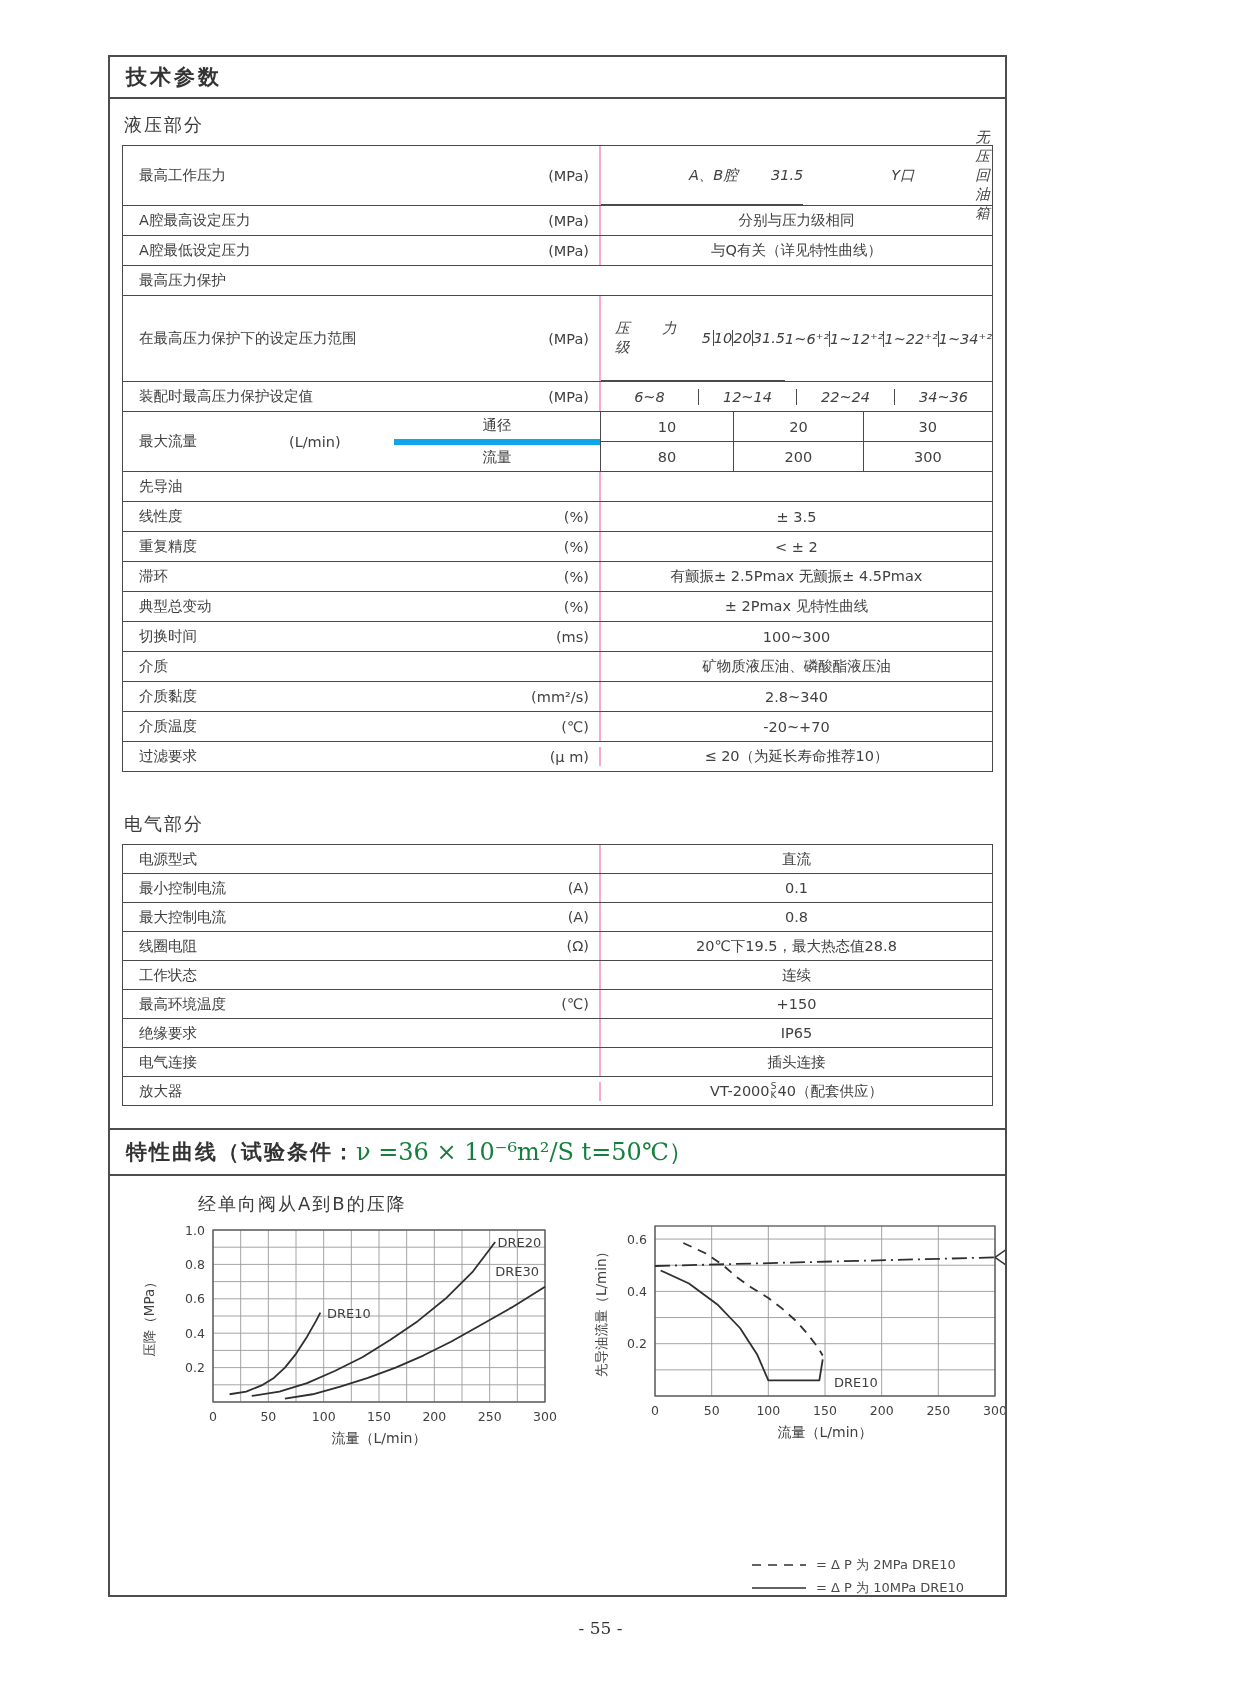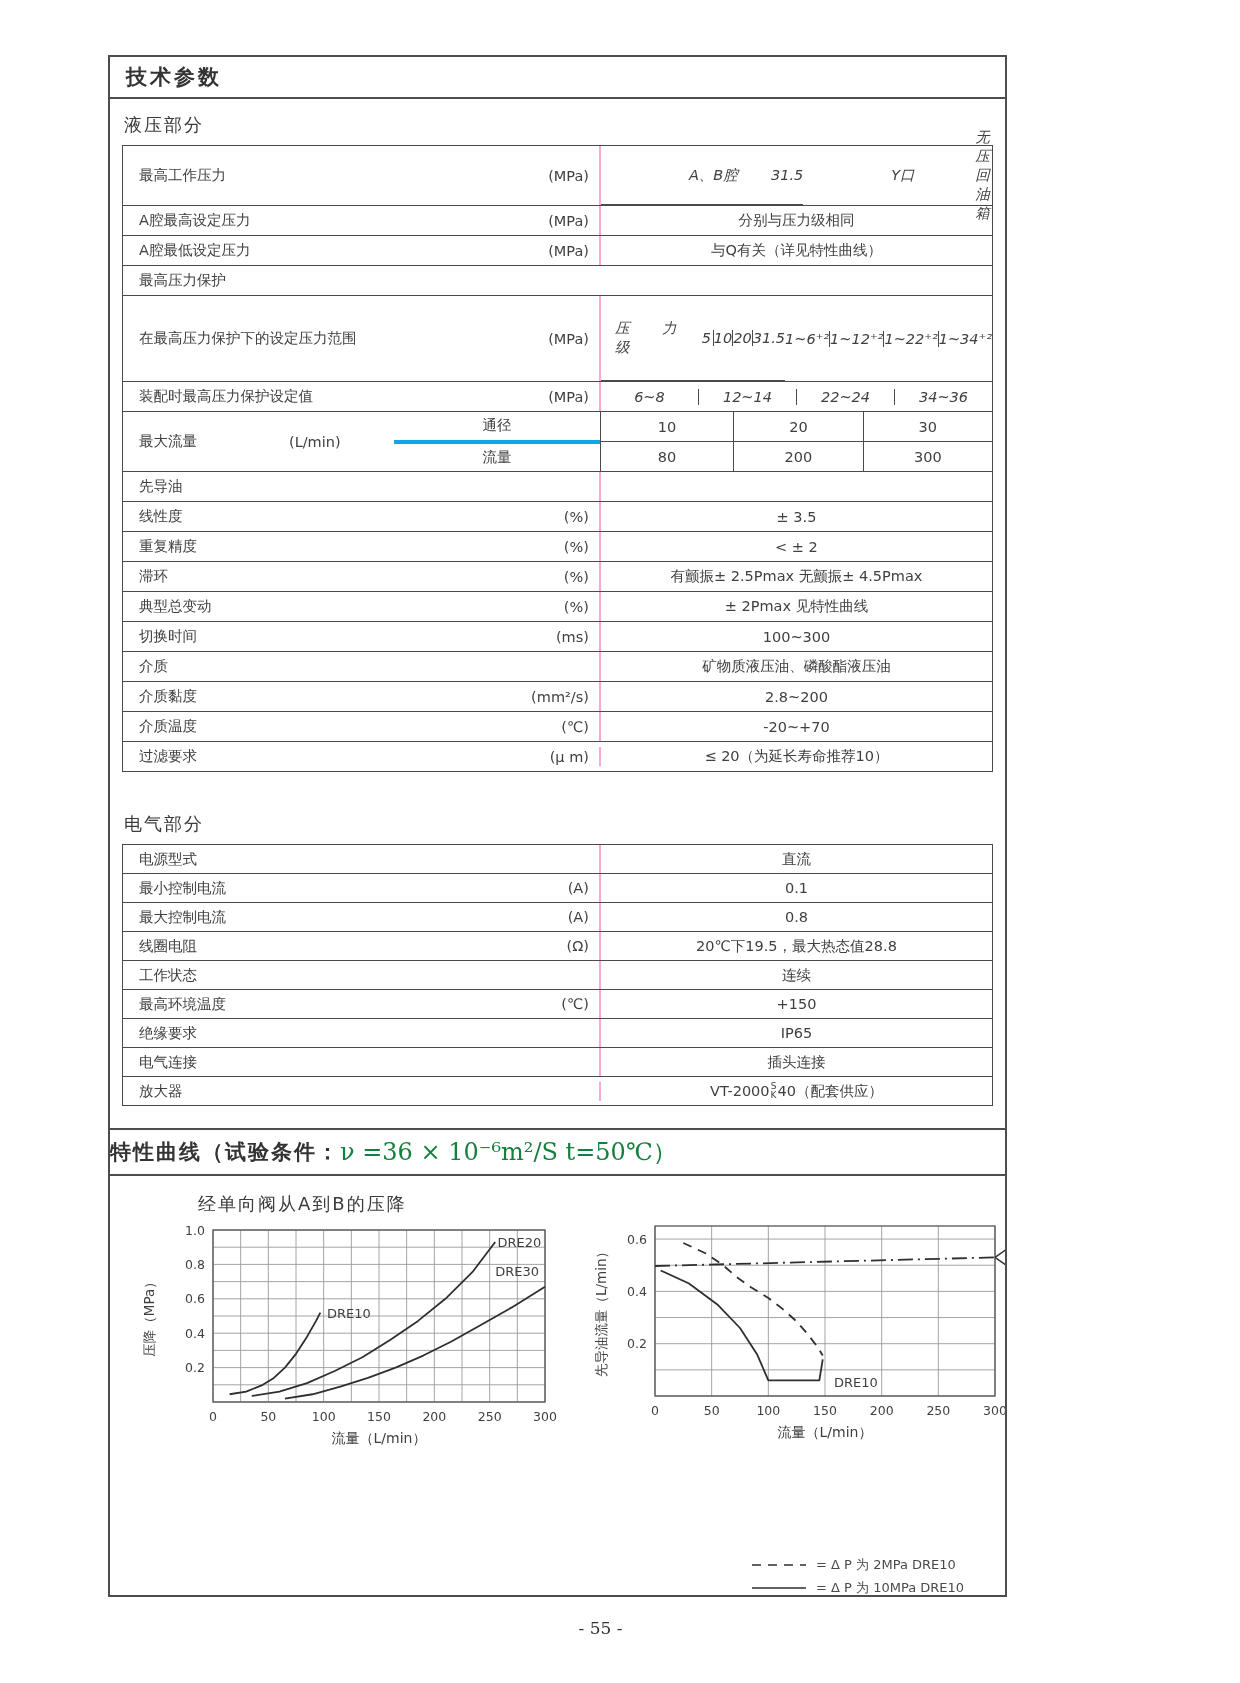--- a/index.html
+++ b/index.html
@@ -28,32 +28,32 @@
   .hdrrow{justify-content:center;letter-spacing:14px;padding-left:14px;}
   .qrow{display:flex;}
   .q{flex:1;border-right:1px solid #4a4a4a;display:flex;align-items:center;justify-content:center;}
   .q:last-child{border-right:none;}
   .flowlbl{width:55%;border-right:1px solid #4a4a4a;display:flex;align-items:stretch;
            padding-left:16px;box-sizing:border-box;}
   .flowname{display:flex;align-items:center;width:150px;}
   .flowunit{display:flex;align-items:center;width:105px;}
   .flowsub{flex:1;display:flex;flex-direction:column;}
   .fs{flex:1;display:flex;align-items:center;justify-content:center;}
-  .fs.bb{border-bottom:4px solid #0ea5e9;text-align:right;}
+  .fs.bb{border-bottom:6px solid #0ea5e9;text-align:right;}
   .flowval{flex:1;display:flex;padding:0;}
   .fcol{display:flex;flex-direction:column;border-right:1px solid #4a4a4a;}
   .fcol:last-child{border-right:none;}
   .fcol .fc{flex:1;display:flex;align-items:center;justify-content:center;}
   .fcol .fc:first-child{border-bottom:1px solid #4a4a4a;}
   .fc1{width:34%;}.fc2{width:33%;}.fc3{width:33%;}
   .ele .tr{min-height:28px;}
   .stack{display:inline-flex;flex-direction:column;font-size:9px;line-height:9px;
          vertical-align:-5px;margin:0 1px;}
   .h2{border-top:2px solid #4d4d4d;border-bottom:2px solid #4d4d4d;height:44px;
-      display:flex;align-items:center;padding-left:0;margin-top:22px;}
+      display:flex;align-items:center;padding-left:16px;margin-top:22px;}
   .h2 .cn{font-size:21px;font-weight:bold;letter-spacing:2px;color:#333;}
   .h2 .formula{font-size:24px;font-family:"DejaVu Serif",serif;margin-left:0;color:#15803d;}
   .charts{position:relative;height:450px;}
   .c1title{position:absolute;left:88px;top:16px;font-size:18px;letter-spacing:2px;color:#3b3b3b;}
   #c1{position:absolute;left:8px;top:40px;}
   #c2{position:absolute;left:480px;top:40px;}
   .legend{position:absolute;left:640px;top:380px;display:flex;flex-direction:column;gap:5px;text-align:center;}
   .lg-row{display:flex;align-items:center;gap:8px;font-size:13px;color:#4a4a4a;}
   .footer{position:absolute;left:108px;top:1618px;width:985px;text-align:center;
           font-family:"DejaVu Serif",serif;font-size:17px;color:#333;}
@@ -219,21 +219,21 @@
             <span>介质</span>
             <span></span>
           </div>
           <div class="val">矿物质液压油、磷酸酯液压油</div>
         </div>
         <div class="tr">
           <div class="lbl">
             <span>介质黏度</span>
             <span>(mm²/s)</span>
           </div>
-          <div class="val">2.8~200</div>
+          <div class="val">2.8~340</div>
         </div>
         <div class="tr">
           <div class="lbl">
             <span>介质温度</span>
             <span>(℃)</span>
           </div>
           <div class="val">-20~+70</div>
         </div>
         <div class="tr">
           <div class="lbl">

